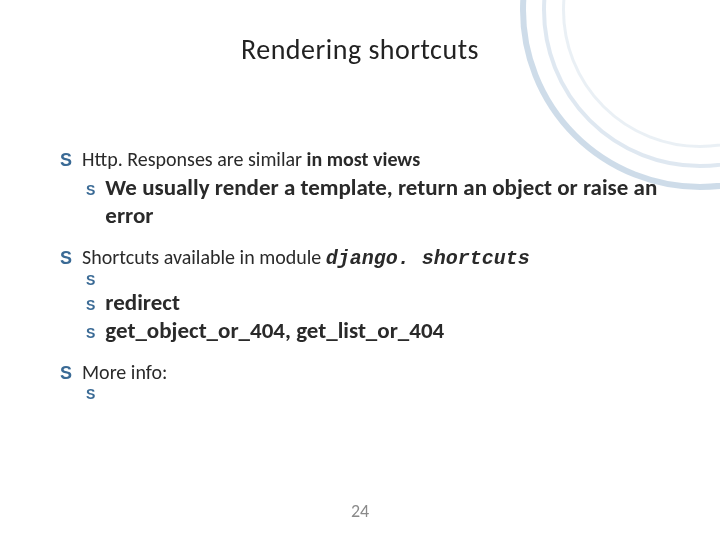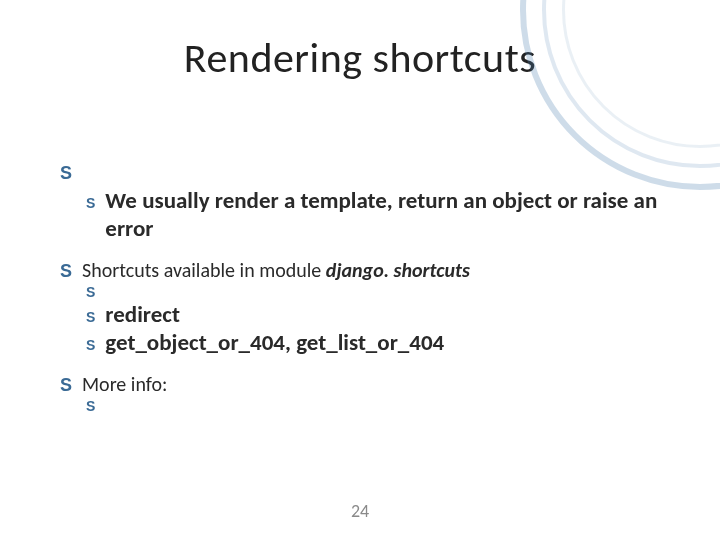--- a/index.html
+++ b/index.html
@@ -34,21 +34,21 @@
     border: 4px solid rgba(80,130,175,0.18);
   }
   .ring::after {
     content: "";
     position: absolute;
     inset: 36px;
     border-radius: 50%;
     border: 3px solid rgba(80,130,175,0.12);
   }
   h1.title {
-    font-size: 42px;
+    font-size: 28px;
     font-weight: 400;
     color: #222;
     text-align: center;
     margin-top: 2px;
     margin-bottom: 80px;
     letter-spacing: 0.5px;
   }
   ul { list-style: none; }
   .lvl1 > li { margin-bottom: 16px; }
   .lvl1 > li > .row,
@@ -78,21 +78,21 @@
   .lvl2 > li { margin-bottom: 0px; }
   .lvl2 > li > .row > .bullet {
     font-size: 14px;
     color: #3a6a95;
   }
   .lvl2-text {
     font-size: 23px;
     color: #2a2a2a;
   }
   .bold { font-weight: 700; }
-  .italic { font-style: italic; }
+  .italic { font-style: italic; font-family: Liberation Mono, monospace; }
   .link {
     color: #1a6fb3;
     text-decoration: underline;
   }
   .pagenum {
     position: absolute;
     bottom: 18px;
     left: 0;
     width: 100%;
     text-align: center;
@@ -106,20 +106,23 @@
 <div class="slide">
   <div class="ring"></div>
 
   <h1 class="title">Rendering shortcuts</h1>
 
   <ul class="lvl1">
 
     <li>
       <div class="row">
         <span class="bullet">S</span>
+        <span class="lvl1-text">
+          <span>Http. Responses are similar </span><span class="bold">in most views</span>
+        </span>
       </div>
       <ul class="lvl2">
         <li>
           <div class="row">
             <span class="bullet">S</span>
             <span class="lvl2-text bold">We usually render a template, return an object or raise an error</span>
           </div>
         </li>
       </ul>
     </li>

